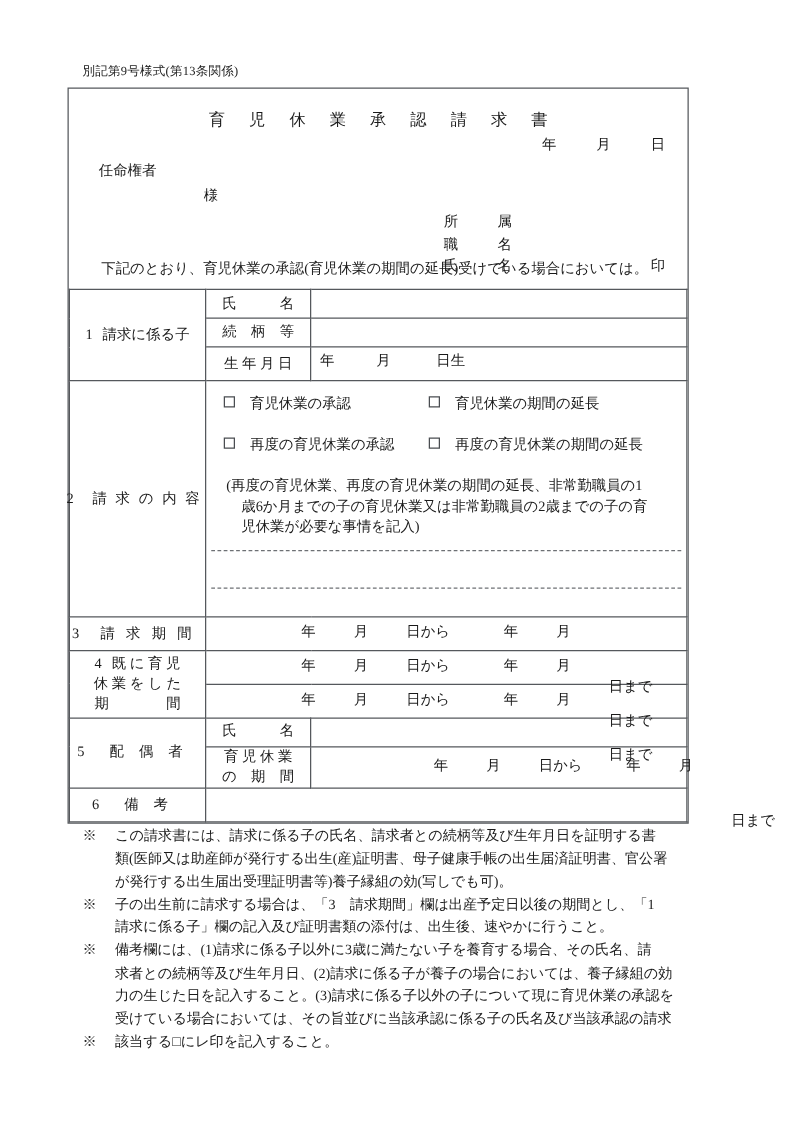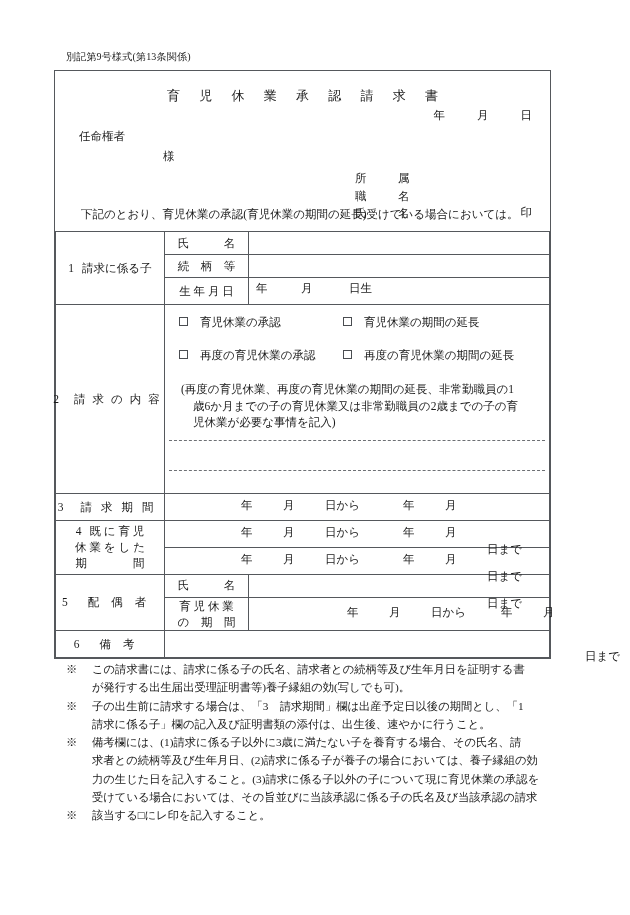--- a/index.html
+++ b/index.html
@@ -445,20 +445,21 @@
     </tbody>
       </table>
   </div>
 
   <div class="notes">
 
     <div class="note">
       <div class="mark">※</div>
       <div class="body">
         <span class="ln">この請求書には、請求に係る子の氏名、請求者との続柄等及び生年月日を証明する書</span>
+        <span class="ln">類(医師又は助産師が発行する出生(産)証明書、母子健康手帳の出生届済証明書、官公署</span>
         <span class="ln">が発行する出生届出受理証明書等)養子縁組の効(写しでも可)。</span>
       </div>
     </div>
 
     <div class="note">
       <div class="mark">※</div>
       <div class="body">
         <span class="ln">子の出生前に請求する場合は、「3　請求期間」欄は出産予定日以後の期間とし、「1</span>
         <span class="ln">請求に係る子」欄の記入及び証明書類の添付は、出生後、速やかに行うこと。</span>
       </div>

